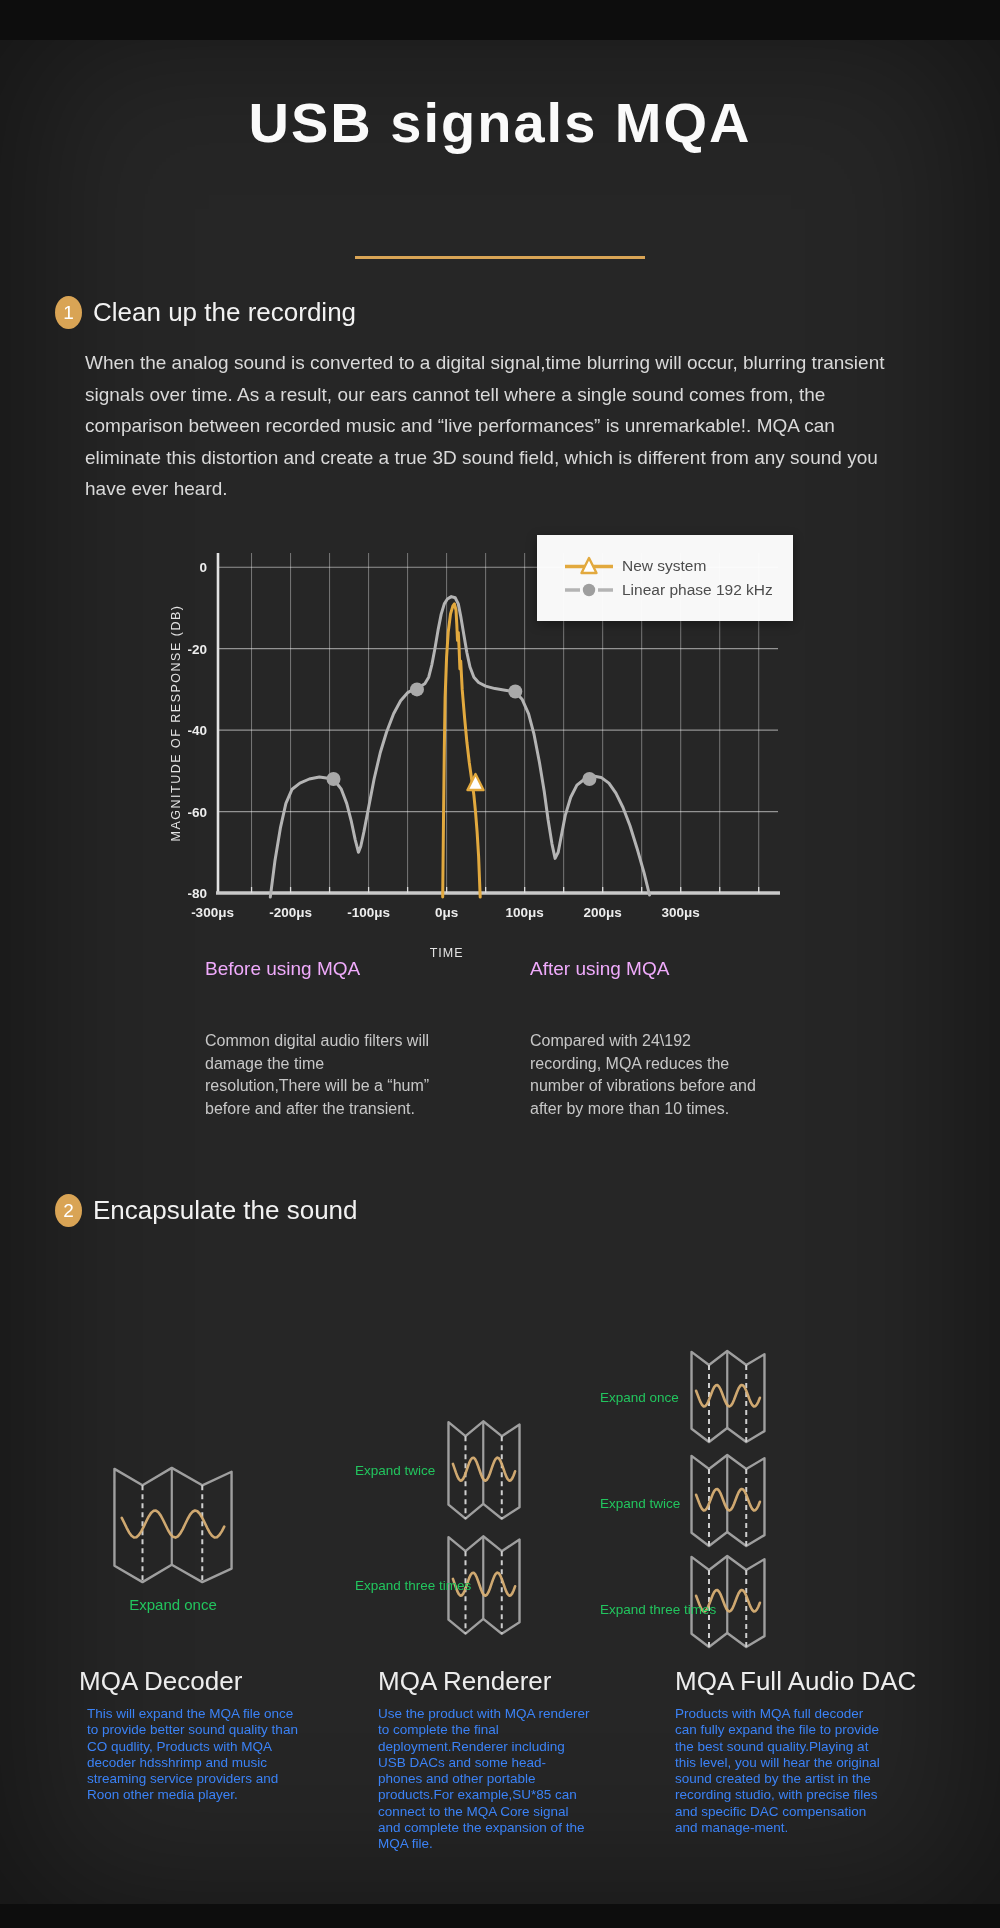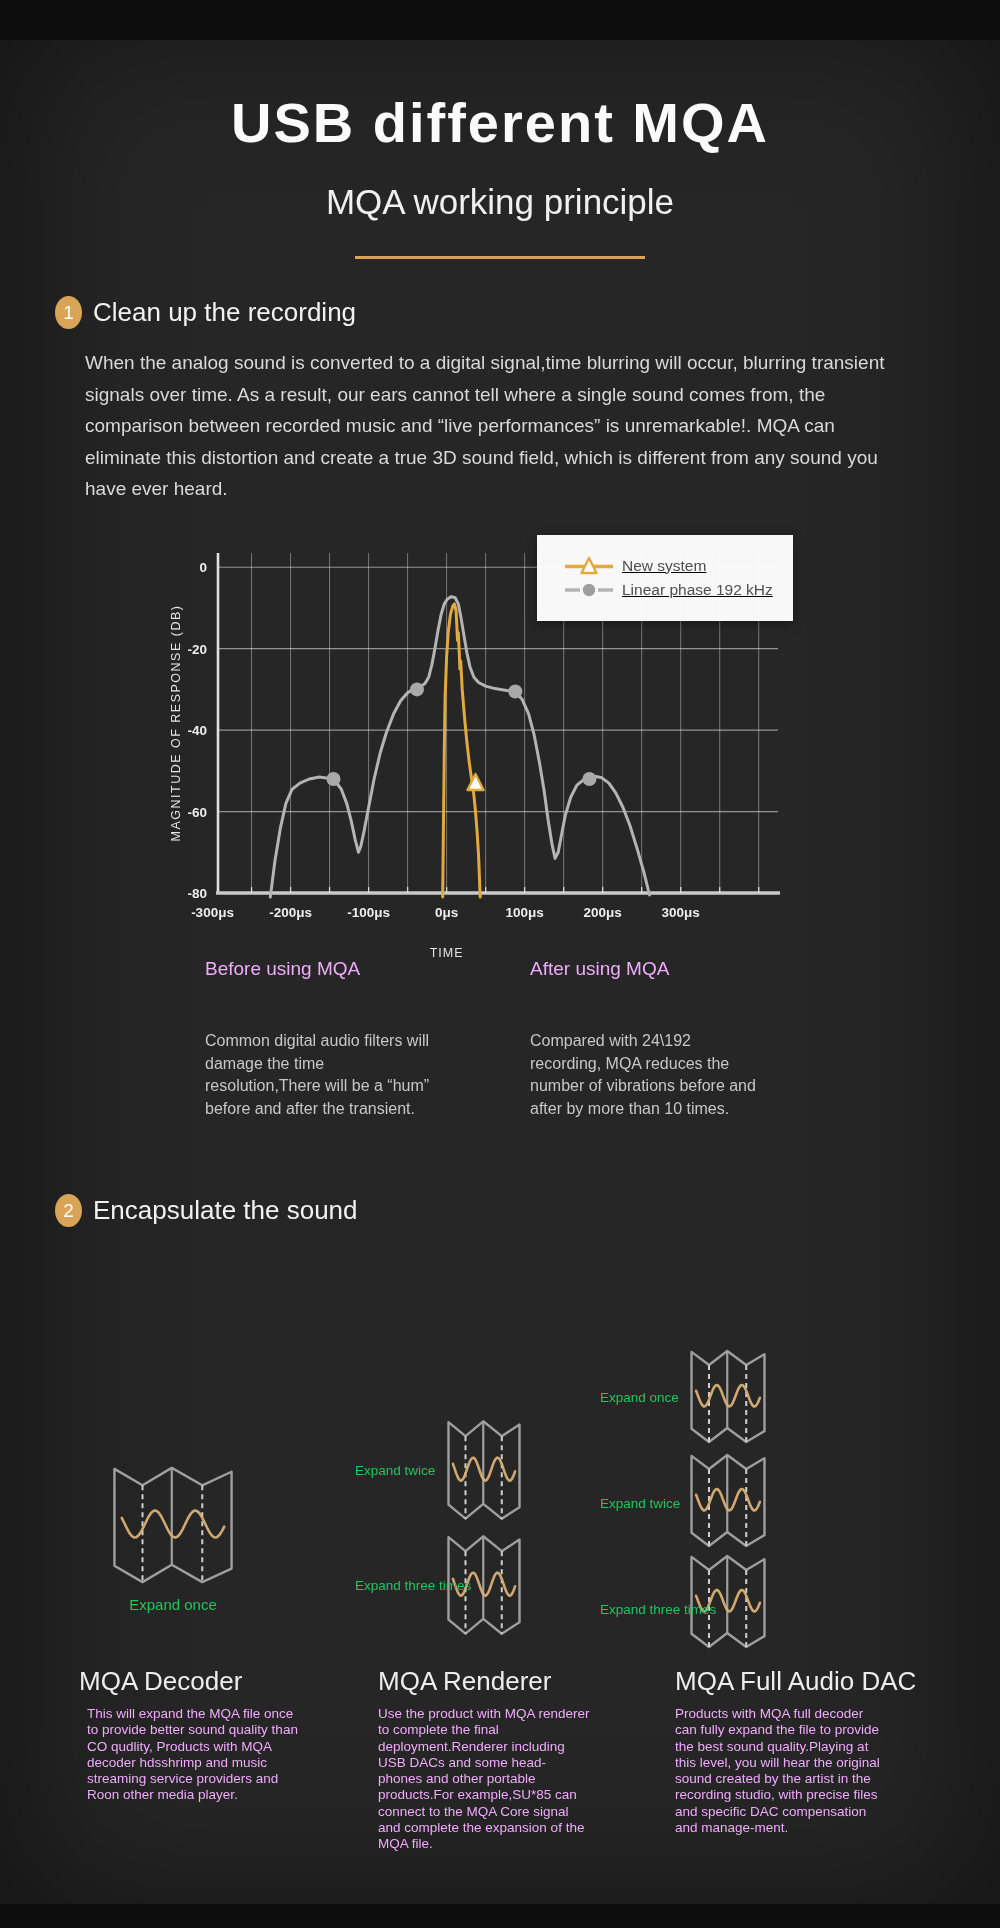--- a/index.html
+++ b/index.html
@@ -18,38 +18,37 @@
            font-size:19px;display:flex;align-items:center;justify-content:center;flex:0 0 27px;}
   .sec-heading{font-size:26px;color:#f2f2f2;}
   .para{position:absolute;left:85px;width:808px;font-size:19px;line-height:31.5px;color:#d9d9d9;}
   .para1{top:347px;} .para2{top:1244px;}
   .chart-wrap{position:absolute;left:0;top:530px;width:1000px;height:445px;}
   #chart-svg{position:absolute;left:150px;top:10px;}
   #chart-svg text{font-family:"Liberation Sans",sans-serif;}
   .legend{position:absolute;left:537px;top:5px;width:256px;height:86px;background:rgba(255,255,255,.97);
           box-shadow:0 3px 10px rgba(0,0,0,.35);padding:20px 0 0 28px;box-sizing:border-box;
           display:flex;flex-direction:column;gap:3px;}
-  .legend-row{display:flex;align-items:center;gap:9px;height:21px;text-decoration:underline;}
+  .legend-row{display:flex;align-items:center;gap:9px;height:21px;}
   .legend-label{font-size:15.5px;color:#4d4d4d;white-space:nowrap;}
   .cmp-heading{position:absolute;top:958px;font-size:19px;color:#f0abfc;}
   .cmp-body{position:absolute;top:1030px;width:232px;font-size:16px;line-height:22.5px;color:#c7c7c7;}
   .origami-icon{position:absolute;}
   .origami-icon svg{display:block;width:100%;height:100%;}
   .expand-label{position:absolute;font-size:13.5px;color:#22c55e;}
   .col-heading{position:absolute;top:1666px;font-size:26px;color:#ededed;}
-  .col-body{position:absolute;top:1706px;width:212px;font-size:13.5px;line-height:16.3px;color:#f0abfc;}
+  .col-body{position:absolute;top:1706px;width:212px;font-size:13.5px;line-height:16.3px;color:#3b82f6;}
 </style>
 </head>
 <body>
 
 <div class="page">
   <div class="strip-top"></div>
 
-  <div class="title">USB different MQA</div>
-  <div class="subtitle">MQA working principle</div>
+  <div class="title">USB signals MQA</div>
   <div class="divider" style="background: rgb(217, 164, 85);"></div>
 
   <div class="sec sec1">
     <div class="sec-num" style="background: rgb(217, 164, 85);">1</div>
     <div class="sec-heading">Clean up the recording</div>
   </div>
   <div class="para para1">When the analog sound is converted to a digital signal,time blurring will occur, blurring transient signals over time. As a result, our ears cannot tell where a single sound comes from, the comparison between recorded music and “live performances” is unremarkable!. MQA can eliminate this distortion and create a true 3D sound field, which is different from any sound you have ever heard.</div>
 
   <div class="chart-wrap">
     <svg id="chart-svg" width="650" height="435">

